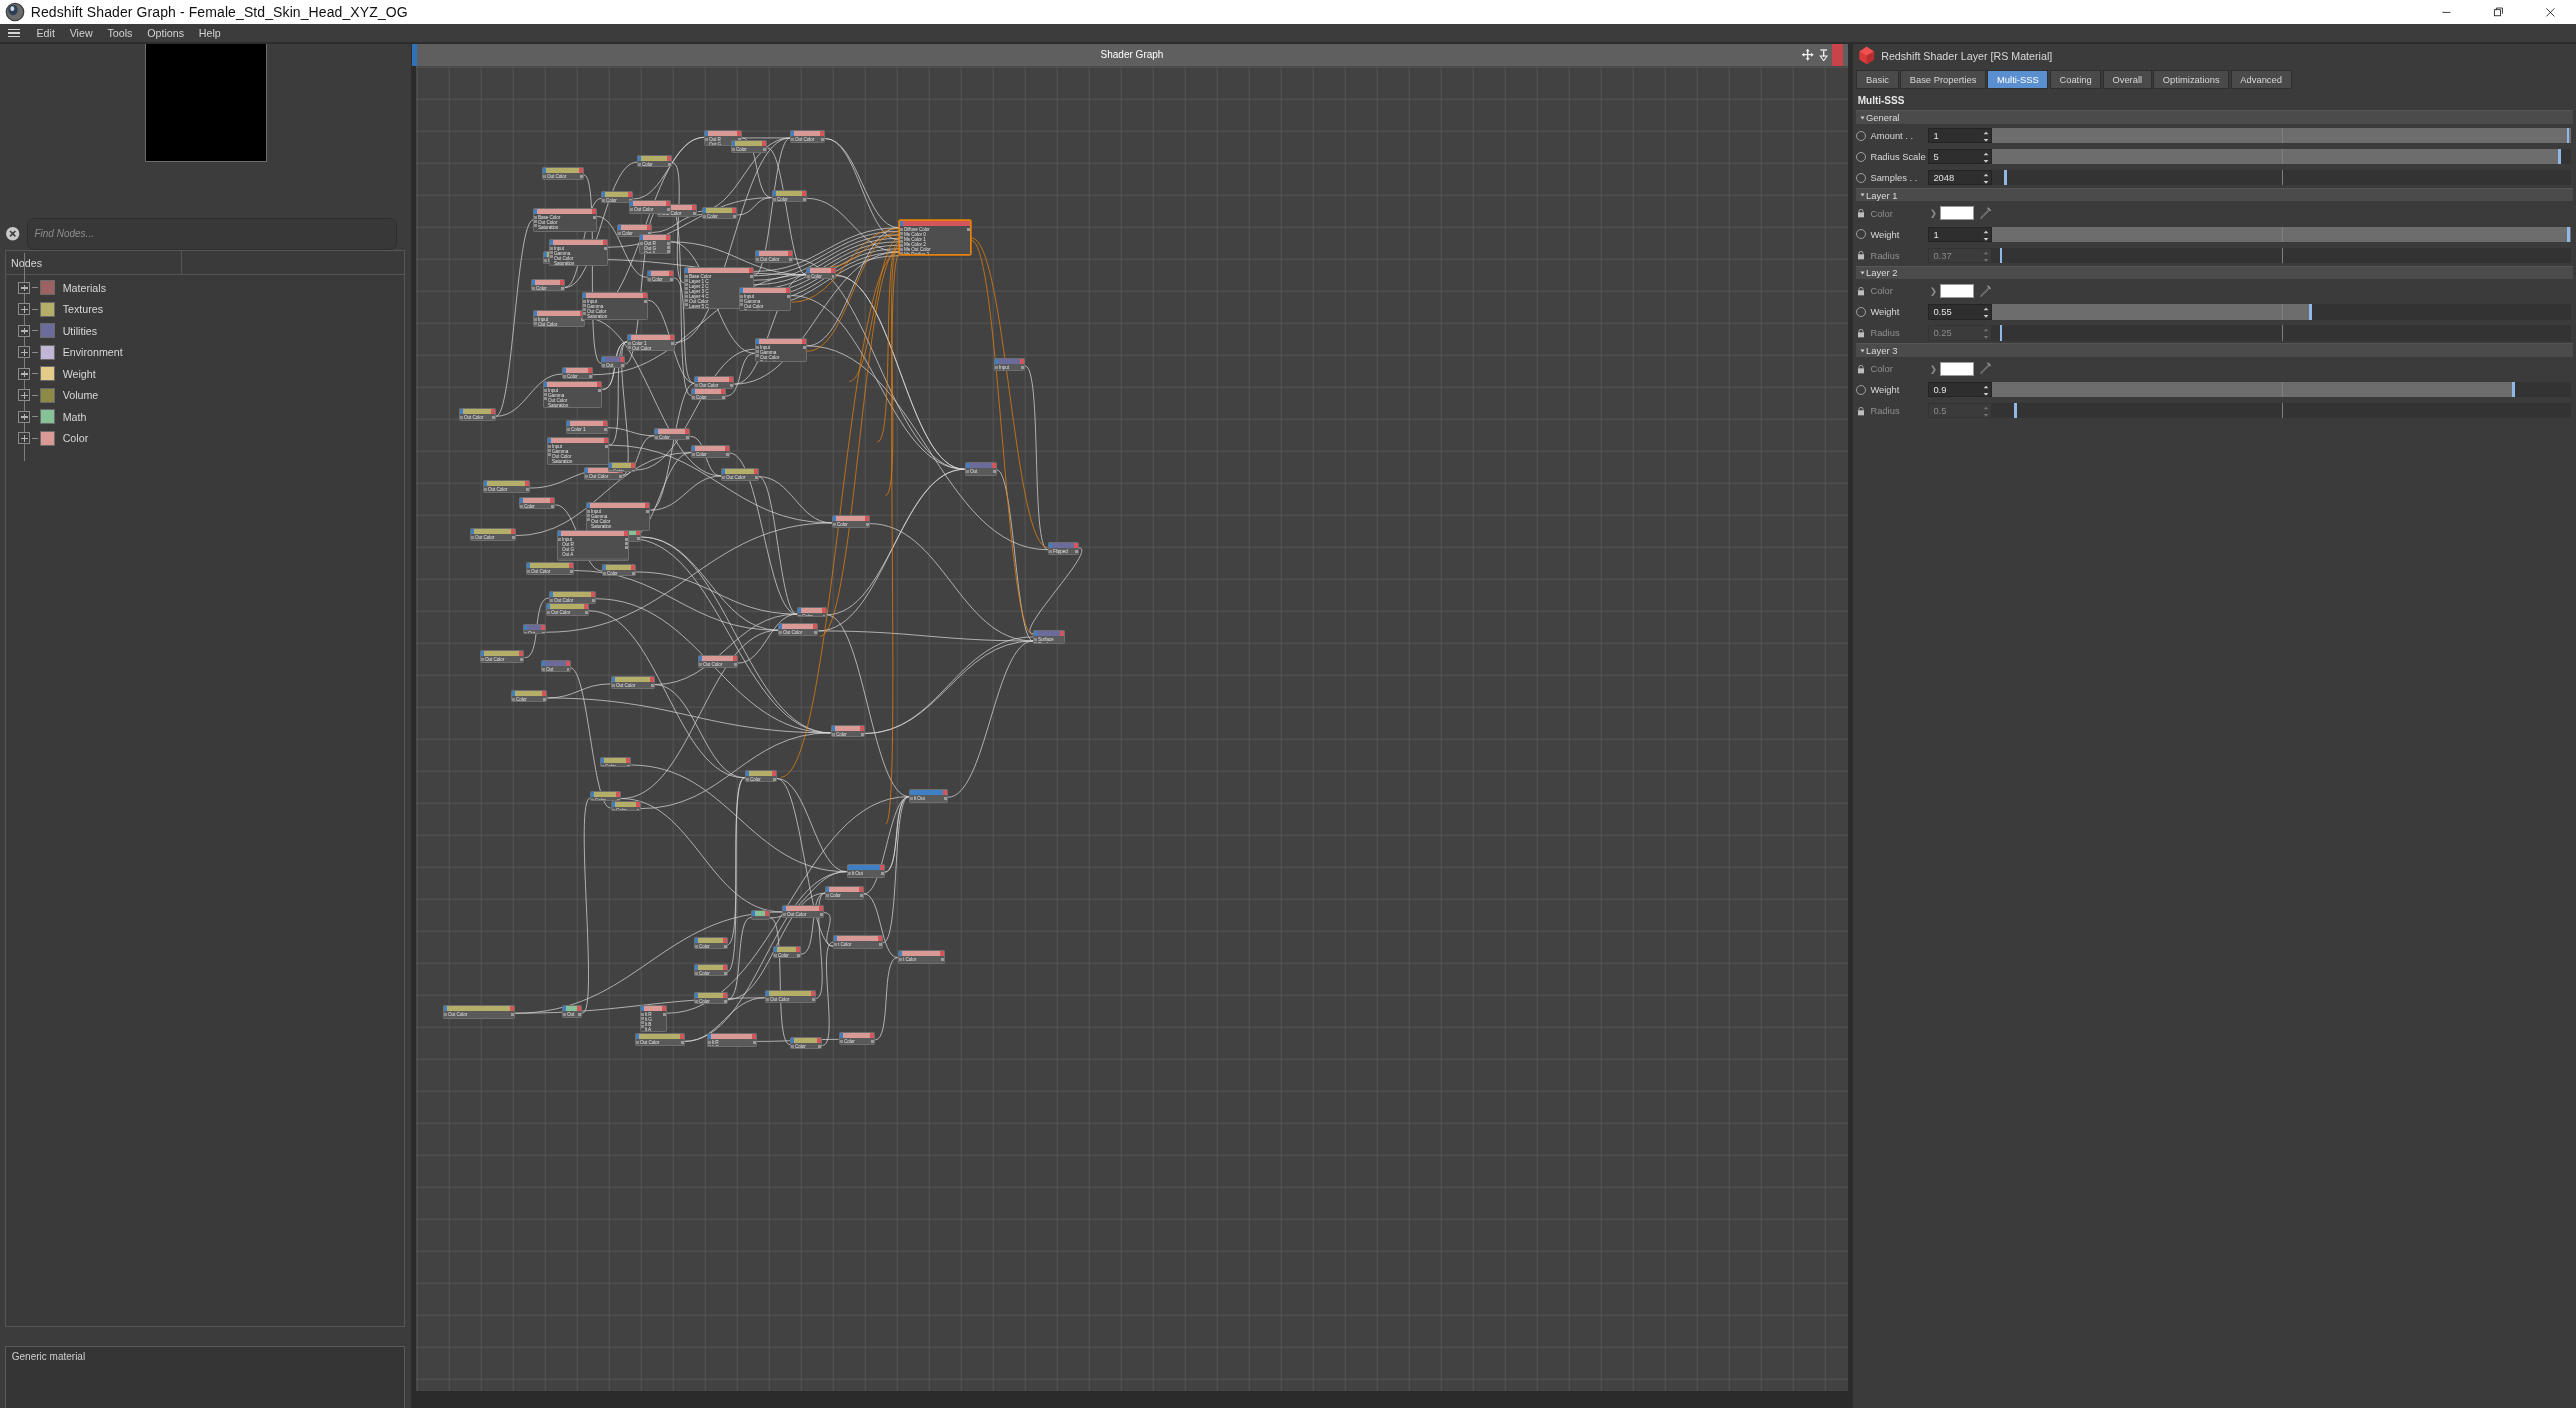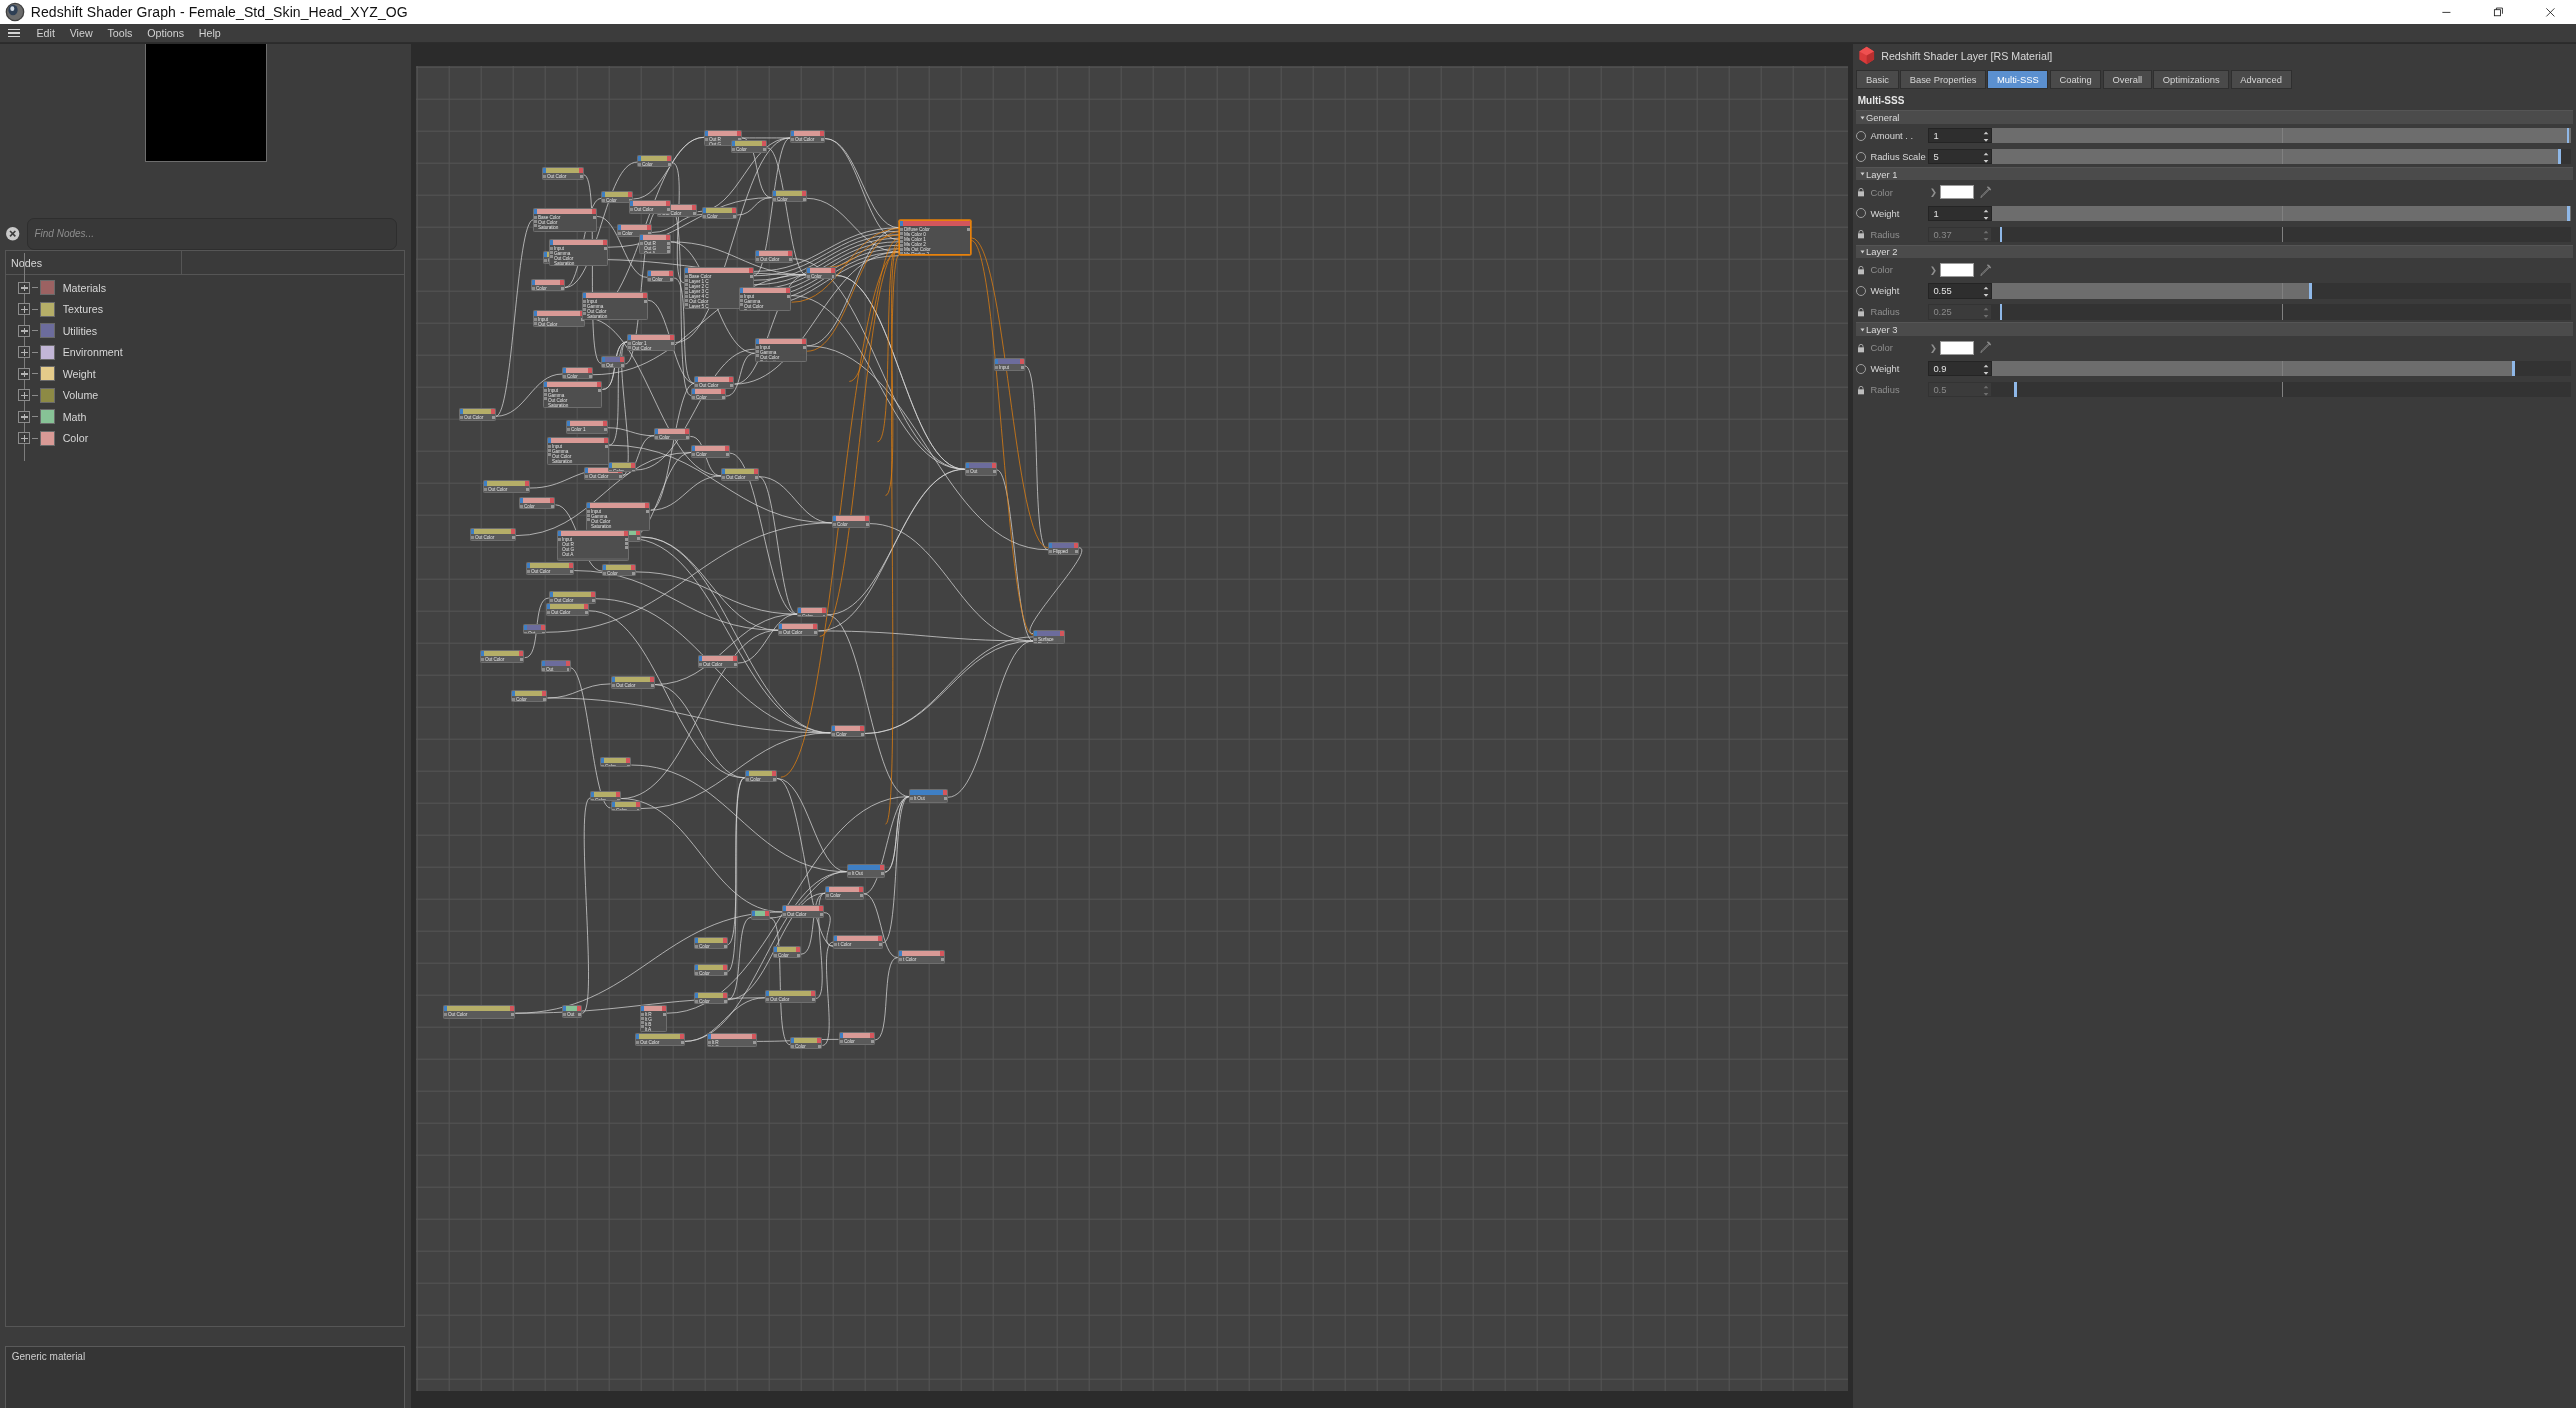--- a/index.html
+++ b/index.html
@@ -358,20 +358,35 @@
         </div>
       </div>
   </div>
 
   <div id="desc-box">
     <div id="desc-text">Generic material</div>
   </div>
 </div>
 
 <div id="graph-panel">
+  <div id="graph-titlebar">
+    <div id="graph-accent"></div>
+    <span id="graph-title">Shader Graph</span>
+    <div id="graph-tools">
+      <svg width="13.4" height="13.4" viewBox="0 0 20 20">
+        <path d="M10 1 L13 5 H11 V9 H15 V7 L19 10 L15 13 V11 H11 V15 H13 L10 19 L7 15 H9 V11 H5 V13 L1 10 L5 7 V9 H9 V5 H7 Z" fill="#f2f2f2"></path>
+      </svg>
+      <svg width="13.4" height="13.4" viewBox="0 0 20 20">
+        <rect x="5" y="2" width="10" height="2" fill="#f2f2f2"></rect>
+        <rect x="9" y="4" width="2" height="9" fill="#f2f2f2"></rect>
+        <path d="M5 12 L15 12 L10 19 Z" fill="none" stroke="#f2f2f2" stroke-width="1.6"></path>
+      </svg>
+    </div>
+    <div id="graph-red"></div>
+  </div>
 
   <div id="graph-canvas">
     <svg id="edge-layer" width="1432" height="1325" viewBox="0 0 2135 1975">
         <path d="M119,522 C163.55,522 173.45,459 218,459" fill="none" stroke="#d8d8d8" stroke-width="1.1"></path>
         <path d="M119,522 C145,522 149,229 175,229" fill="none" stroke="#d8d8d8" stroke-width="1.1"></path>
         <path d="M222,330 C270.6,330 281.4,143 330,143" fill="none" stroke="#d8d8d8" stroke-width="1.1"></path>
         <path d="M222,330 C248,330 250,197 276,197" fill="none" stroke="#d8d8d8" stroke-width="1.1"></path>
         <path d="M264,460 C407.1,460 438.9,311 582,311" fill="none" stroke="#d8d8d8" stroke-width="1.1"></path>
         <path d="M170,629 C222.2,629 233.8,601 286,601" fill="none" stroke="#d8d8d8" stroke-width="1.1"></path>
         <path d="M208,654 C239.5,654 246.5,753 278,753" fill="none" stroke="#d8d8d8" stroke-width="1.1"></path>
@@ -1677,20 +1692,35 @@
             <path d="M4.5 16 L8 12 H1 Z" fill="#cfcfcf"></path>
           </svg>
         </div>
         <div class="slider">
           <div class="fill" style="width:98%"></div>
           <div class="track-dark" style="left:98%;right:0;width:2%"></div>
           <div class="mid-tick"></div>
           <div class="handle" style="left:calc(98% - 1.3px)"></div>
         </div>
       </div>
+      <div class="prow">
+        <div class="anim-dot"></div>
+        <span class="plabel">Samples . .</span>
+        <div class="numbox">
+          <span class="numval">2048</span>
+          <svg class="spin" viewBox="0 0 9 17">
+            <path d="M4.5 1 L8 5 H1 Z" fill="#cfcfcf"></path>
+            <path d="M4.5 16 L8 12 H1 Z" fill="#cfcfcf"></path>
+          </svg>
+        </div>
+        <div class="slider empty">
+          <div class="mid-tick"></div>
+          <div class="handle" style="left:calc(2.2% - 1.3px)"></div>
+        </div>
+      </div>
       <div class="grp-header">
         <div class="grp-tri"></div>
         <span class="grp-label">Layer 1</span>
       </div>
       <div class="prow">
         <svg class="lock-ico" viewBox="0 0 15 15">
           <path d="M4.5 7 V5 a3 3 0 0 1 6 0 V7" fill="none" stroke="#a8a8a8" stroke-width="1.4"></path>
           <rect x="3" y="6.5" width="9" height="7.5" fill="#bdbdbd"></rect>
         </svg>
         <span class="plabel dim">Color</span>

